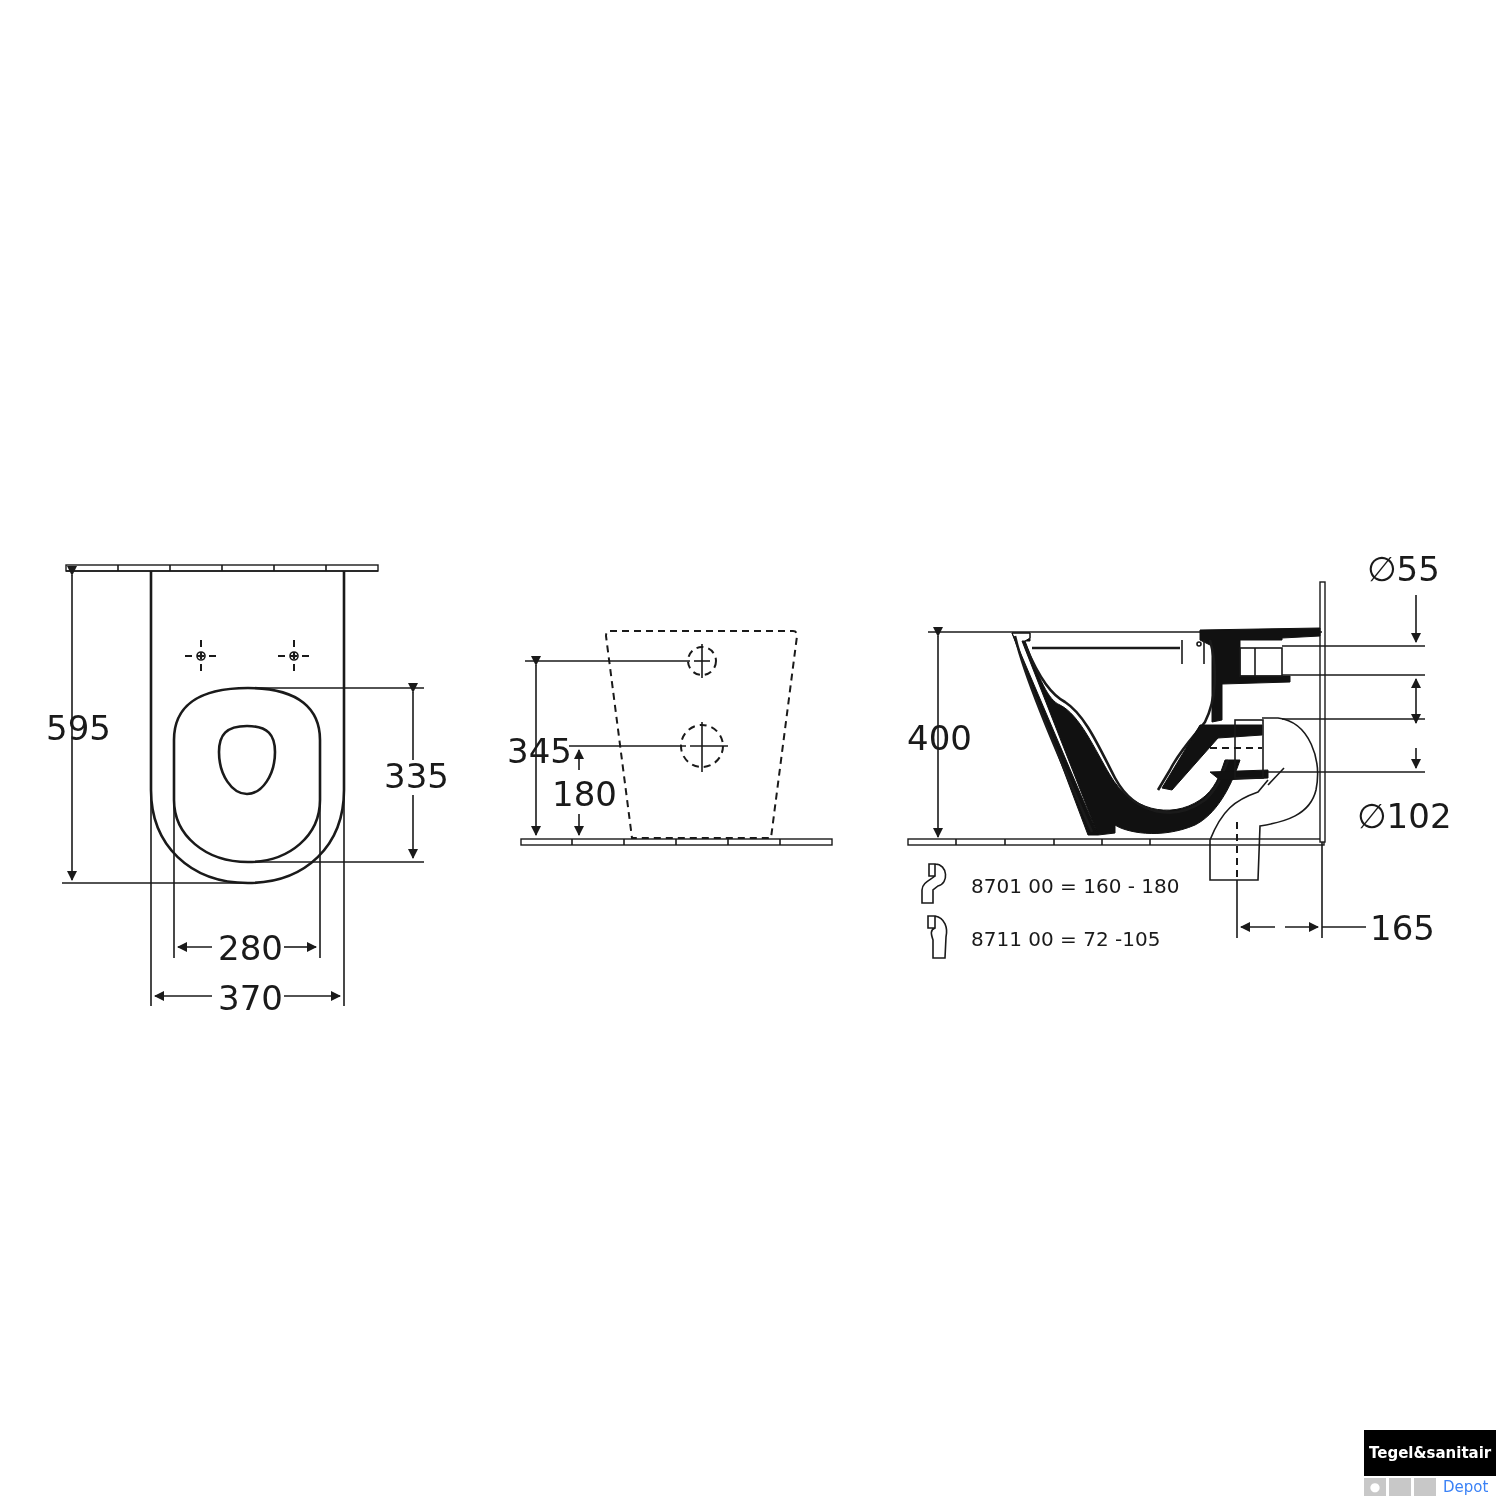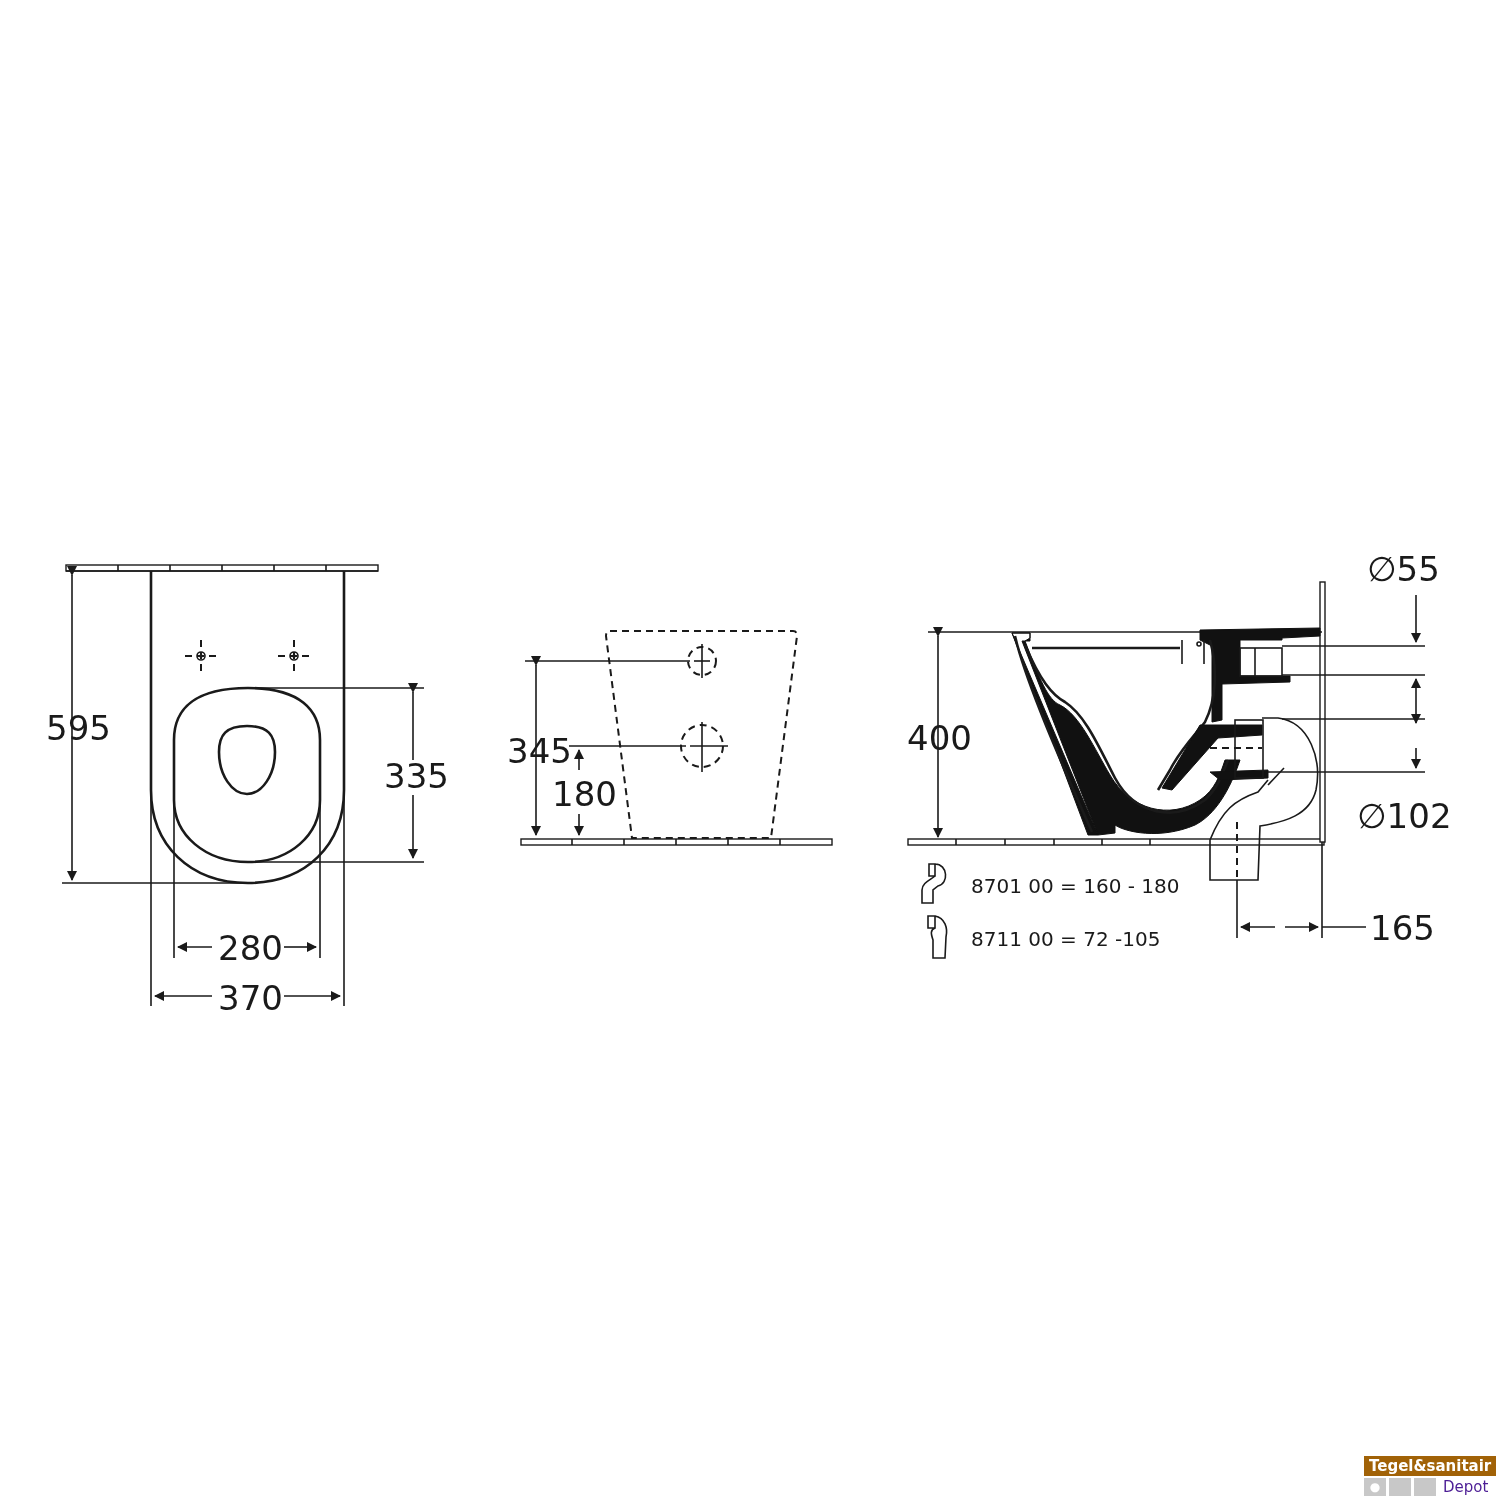--- a/index.html
+++ b/index.html
@@ -8,25 +8,25 @@
   svg.drawing { position: absolute; left: 0; top: 0; width: 1500px; height: 1500px; }
   .dim { font-family: "DejaVu Sans", sans-serif; font-size: 34px; fill: #1a1a1a; }
   .note { font-family: "DejaVu Sans", sans-serif; font-size: 20px; fill: #1a1a1a; }
   .ln { stroke: #1a1a1a; stroke-width: 1.6; fill: none; }
   .thick { stroke: #1a1a1a; stroke-width: 2.6; fill: none; }
   .dash { stroke: #1a1a1a; stroke-width: 2; fill: none; stroke-dasharray: 7 5; }
   .wall { stroke: #1a1a1a; stroke-width: 1.4; fill: #fff; }
   .blk { fill: #111; stroke: #111; stroke-width: 1; }
   .arrow { fill: #1a1a1a; }
   .logo { position: absolute; right: 4px; bottom: 4px; width: 132px; }
-  .logo-top { background: #a16207; color: #fff; font-weight: bold; font-size: 15px;
-              padding: 1px 5px; font-family: "DejaVu Sans", sans-serif; white-space: nowrap; }
+  .logo-top { background: #000000; color: #fff; font-weight: bold; font-size: 15px;
+              padding: 14px 5px; font-family: "DejaVu Sans", sans-serif; white-space: nowrap; }
   .logo-bottom { display: flex; align-items: center; gap: 3px; margin-top: 2px; }
   .logo-sq { width: 22px; height: 18px; background: #c8c8c8; display: flex; align-items: center; justify-content: center; color: #fff; font-size: 12px; }
-  .logo-depot { color: #4c1d95; font-size: 15px; margin-left: 4px; font-family: "DejaVu Sans", sans-serif; }
+  .logo-depot { color: #3b82f6; font-size: 15px; margin-left: 4px; font-family: "DejaVu Sans", sans-serif; }
 </style>
 </head>
 <body>
 
 <svg class="drawing" viewBox="0 0 1500 1500" xmlns="http://www.w3.org/2000/svg">
   <defs>
     <marker id="ah" markerWidth="10" markerHeight="10" refX="9" refY="5" orient="auto" markerUnits="userSpaceOnUse">
       <path d="M0,0 L10,5 L0,10 Z" class="arrow"></path>
     </marker>
   </defs>

